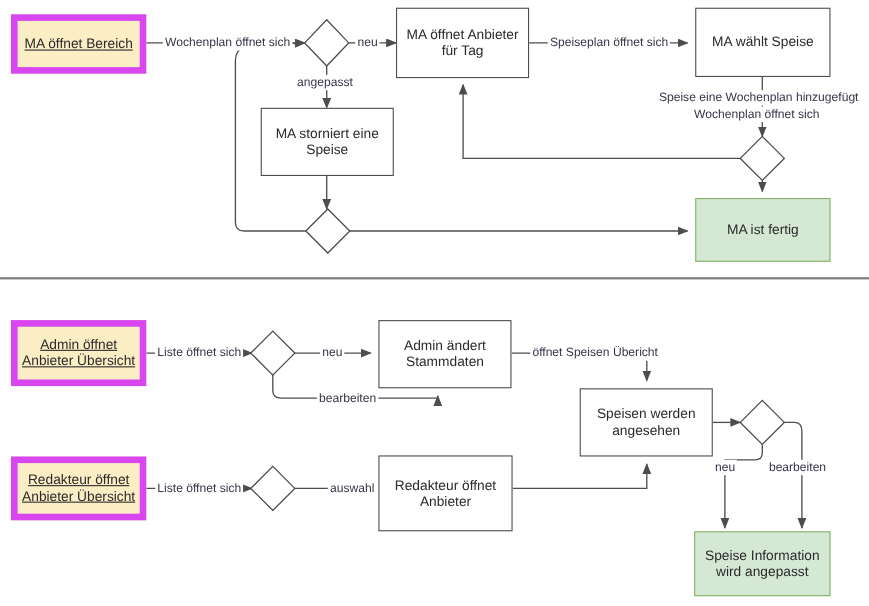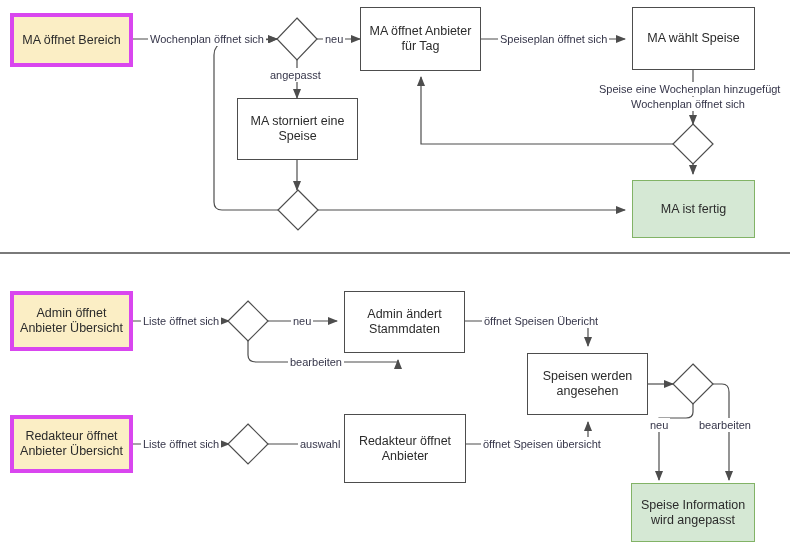--- a/index.html
+++ b/index.html
@@ -36,22 +36,23 @@
     text-align: center;
     font-size: 12.5px;
     line-height: 15px;
     color: #2b2b2b;
     border: 1px solid #6d6d6d;
     background: #ffffff;
     padding: 2px 4px;
   }
   .node.start {
     background: #fbeec5;
-    border: 4px solid #d946ef;
+    border: 6px solid #d946ef;
     color: #2b2b2b;
+    text-decoration: underline;
   }
   .node.end {
     background: #d5e8d4;
     border: 1px solid #82b366;
     color: #2b2b2b;
   }
   .node.process {
     background: #ffffff;
     border: 1px solid #4d4d4d;
   }
@@ -210,19 +211,18 @@
   <div class="edge-label" style="left:291px; top:314px;">neu</div>
 
   <div class="edge-label" style="left:288px; top:355px;">bearbeiten</div>
 
   <div class="edge-label" style="left:482px; top:314px;">öffnet Speisen Übericht</div>
 
   <div class="edge-label" style="left:141px; top:437px;">Liste öffnet sich</div>
 
   <div class="edge-label" style="left:279px; top:437px;margin-left:19px;">auswahl</div>
 
-  <div class="edge-label" style="left:481px; top:437px;">öffnet Speisen übersicht</div>
 
   <div class="edge-label" style="left:648px; top:418px;">neu</div>
 
   <div class="edge-label" style="left:697px; top:418px;">bearbeiten</div>
 
 </div>
 
 </body></html>

